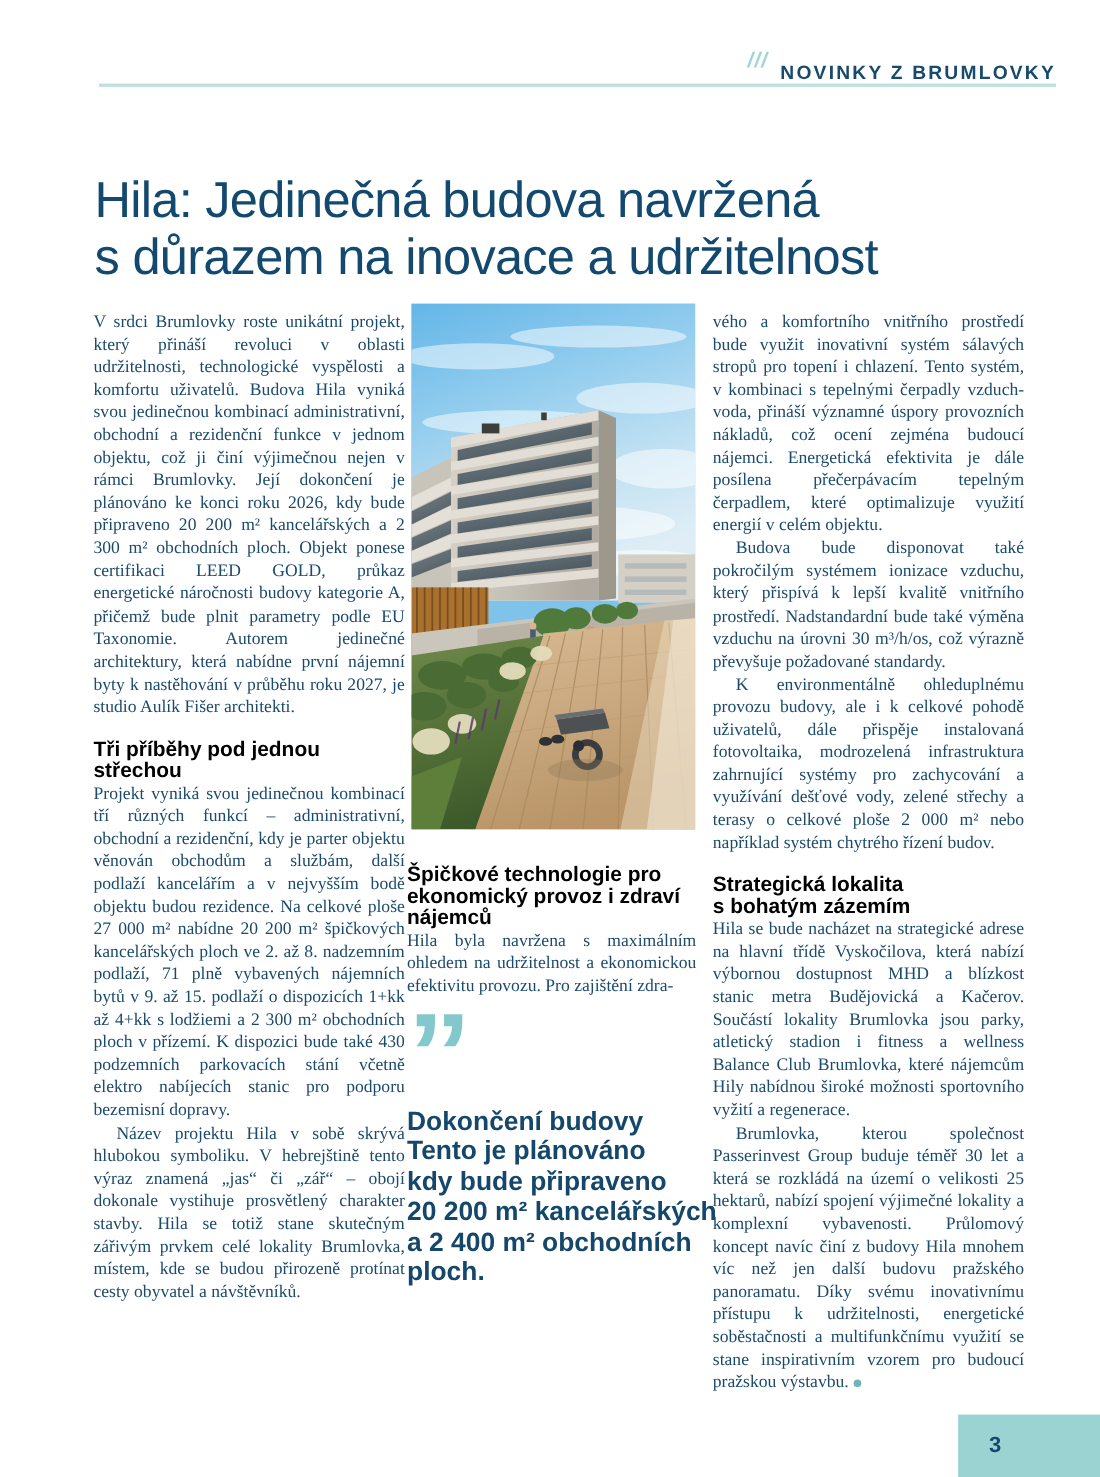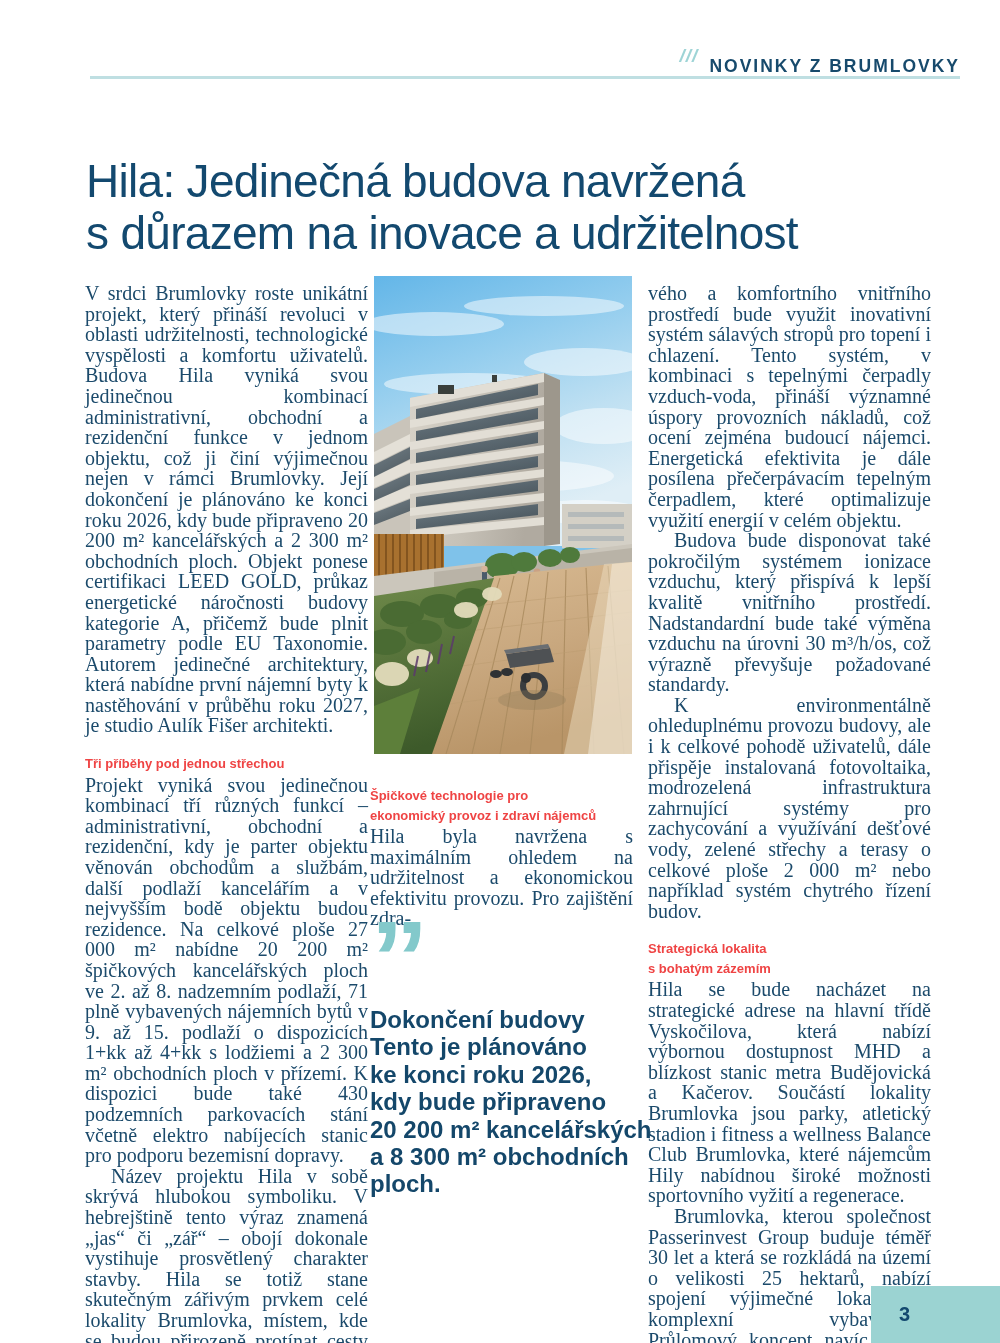--- a/index.html
+++ b/index.html
@@ -82,35 +82,35 @@
   .col {
     position: absolute;
     top: 283px;
     width: 283px;
   }
   .col-left  { left: 85px; }
   .col-right { left: 648px; }
 
   .body-text {
     font-family: "Liberation Serif", serif;
-    font-size: 20px;
+    font-size: 16px;
     line-height: 20.6px;
     color: #1b4a6b;
     text-align: justify;
     hyphens: auto;
     margin: 0;
   }
   .body-text + .body-text { text-indent: 1.3em; }
 
   .sub-head {
     font-family: "Liberation Sans", sans-serif;
     font-weight: bold;
-    font-size: 13px;
+    font-size: 19px;
     line-height: 19.5px;
-    color: #ef4444;
+    color: #000000;
     margin: 0 0 1px 0;
   }
   .gap-before { margin-top: 18px; }
 
   
   .photo {
     position: absolute;
     left: 374px;
     top: 276px;
     width: 258px;
@@ -406,24 +406,23 @@
       <span style="display:block">ekonomický provoz i zdraví nájemců</span>
     </h2>
     <p class="body-text">Hila byla navržena s maximálním ohledem na udržitelnost a ekonomickou efektivitu provozu. Pro zajištění zdra-</p>
   </div>
 
   <div class="pullquote">
     <span class="quote-mark">”</span>
     <div class="quote-text">
       <span class="q-line">Dokončení budovy</span>
       <span class="q-line">Tento je plánováno</span>
-      <span class="q-line">ke konci roku 2026,</span>
       <span class="q-line">kdy bude připraveno</span>
       <span class="q-line">20 200 m² kancelářských</span>
-      <span class="q-line">a 8 300 m² obchodních</span>
+      <span class="q-line">a 2 400 m² obchodních</span>
       <span class="q-line">ploch.</span>
     </div>
   </div>
 
   <div class="col col-right">
     <p class="body-text">vého a komfortního vnitřního prostředí bude využit inovativní systém sálavých stropů pro topení i chlazení. Tento systém, v kombinaci s tepelnými čerpadly vzduch-voda, přináší významné úspory provozních nákladů, což ocení zejména budoucí nájemci. Energetická efektivita je dále posílena přečerpávacím tepelným čerpadlem, které optimalizuje využití energií v celém objektu.</p>
     <p class="body-text">Budova bude disponovat také pokročilým systémem ionizace vzduchu, který přispívá k lepší kvalitě vnitřního prostředí. Nadstandardní bude také výměna vzduchu na úrovni 30 m³/h/os, což výrazně převyšuje požadované standardy.</p>
     <p class="body-text">K environmentálně ohleduplnému provozu budovy, ale i k celkové pohodě uživatelů, dále přispěje instalovaná fotovoltaika, modrozelená infrastruktura zahrnující systémy pro zachycování a využívání dešťové vody, zelené střechy a terasy o celkové ploše 2 000 m² nebo například systém chytrého řízení budov.</p>
     <h2 class="sub-head gap-before">
       <span style="display:block">Strategická lokalita</span>

